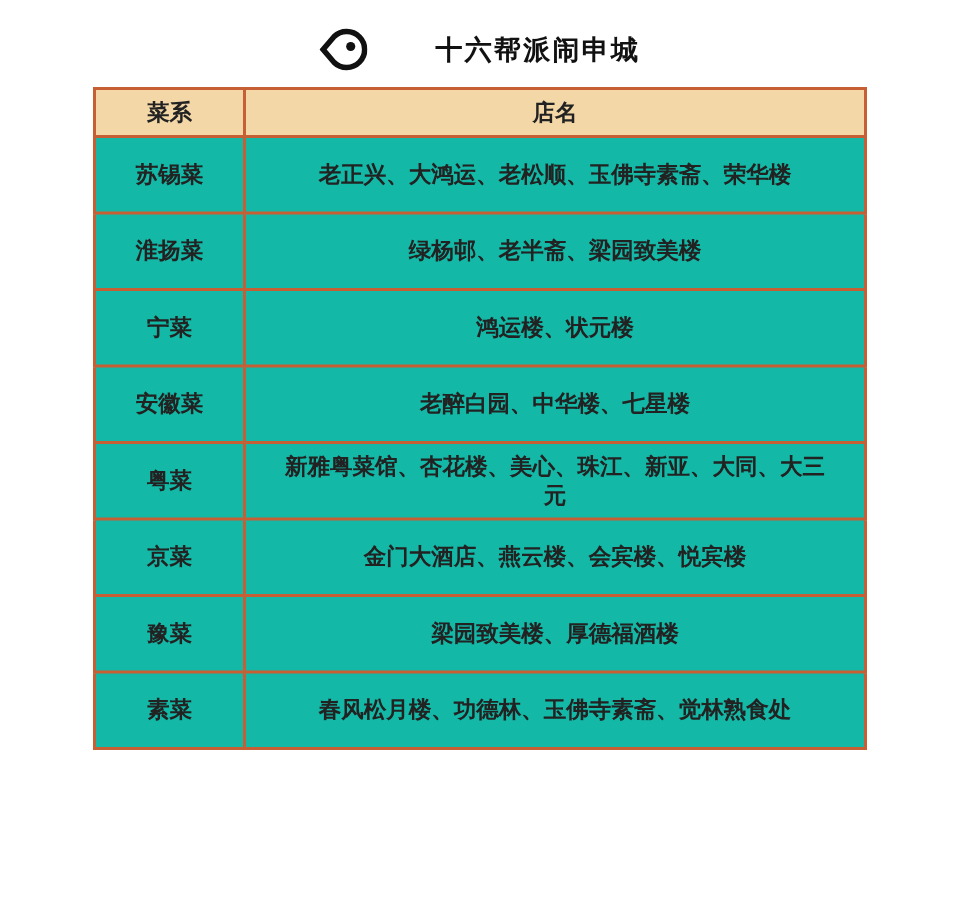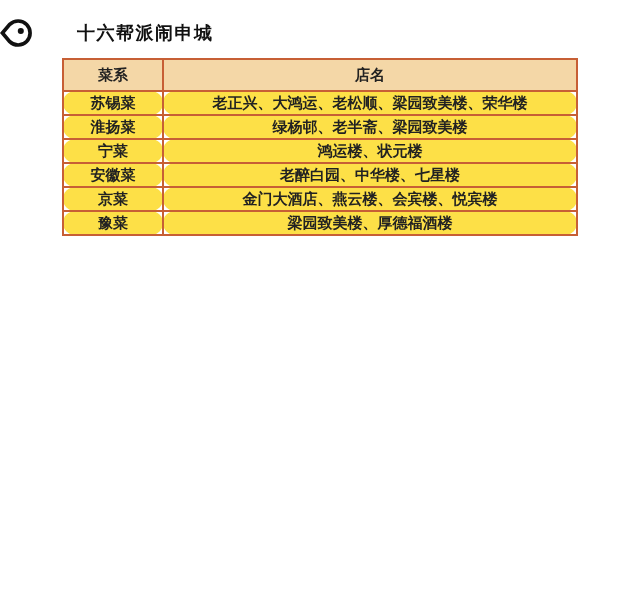--- a/index.html
+++ b/index.html
@@ -6,20 +6,21 @@
   html, body {
     width: 640px; height: 605px;
     background: #ffffff;
     font-family: "Liberation Sans", sans-serif;
     color: #222222;
     overflow: hidden;
   }
   .page-header {
     display: flex;
     align-items: center;
+    justify-content: center;
     padding-top: 10px;
     height: 56px;
     gap: 45px;
   }
   .logo { width: 32px; height: 36px; display: block; }
   .page-title {
     font-size: 18px;
     font-weight: bold;
     letter-spacing: 1.5px;
     color: #111111;
@@ -37,21 +38,21 @@
     font-size: 15px;
     font-weight: 600;
     color: #222222;
     padding: 0 20px;
   }
   .cuisine-table th {
     background: #f4d7a7;
     height: 32px;
     font-weight: bold;
   }
-  .cuisine-table td { height: 24px; background: #fde047; border-radius: 15px; }
+  .cuisine-table td { height: 51px; background: #14b8a6; }
   .col-cuisine { width: 100px; }
 </style>
 </head>
 <body>
 
 <div class="page-header">
   <svg class="logo" viewBox="0 0 40 40" xmlns="http://www.w3.org/2000/svg" aria-hidden="true">
     <path d="M 3 20 L 12.2 9.2 A 15 15 0 1 1 12.2 30.8 Z" fill="none" stroke="#111111" stroke-width="4.6" stroke-linejoin="miter"></path>
     <circle cx="26" cy="17.5" r="3.8" fill="#111111"></circle>
   </svg>
@@ -65,36 +66,44 @@
   </colgroup>
   <thead>
     <tr>
       <th>菜系</th>
       <th>店名</th>
     </tr>
   </thead>
   <tbody>
     <tr>
       <td>苏锡菜</td>
-      <td>老正兴、大鸿运、老松顺、梁园致美楼、荣华楼</td>
+      <td>老正兴、大鸿运、老松顺、玉佛寺素斋、荣华楼</td>
     </tr>
     <tr>
       <td>淮扬菜</td>
       <td>绿杨邨、老半斋、梁园致美楼</td>
     </tr>
     <tr>
       <td>宁菜</td>
       <td>鸿运楼、状元楼</td>
     </tr>
     <tr>
       <td>安徽菜</td>
       <td>老醉白园、中华楼、七星楼</td>
     </tr>
     <tr>
+      <td>粤菜</td>
+      <td>新雅粤菜馆、杏花楼、美心、珠江、新亚、大同、大三元</td>
+    </tr>
+    <tr>
       <td>京菜</td>
       <td>金门大酒店、燕云楼、会宾楼、悦宾楼</td>
     </tr>
     <tr>
       <td>豫菜</td>
       <td>梁园致美楼、厚德福酒楼</td>
     </tr>
+    <tr>
+      <td>素菜</td>
+      <td>春风松月楼、功德林、玉佛寺素斋、觉林熟食处</td>
+    </tr>
   </tbody>
 </table>
 
 </body></html>

